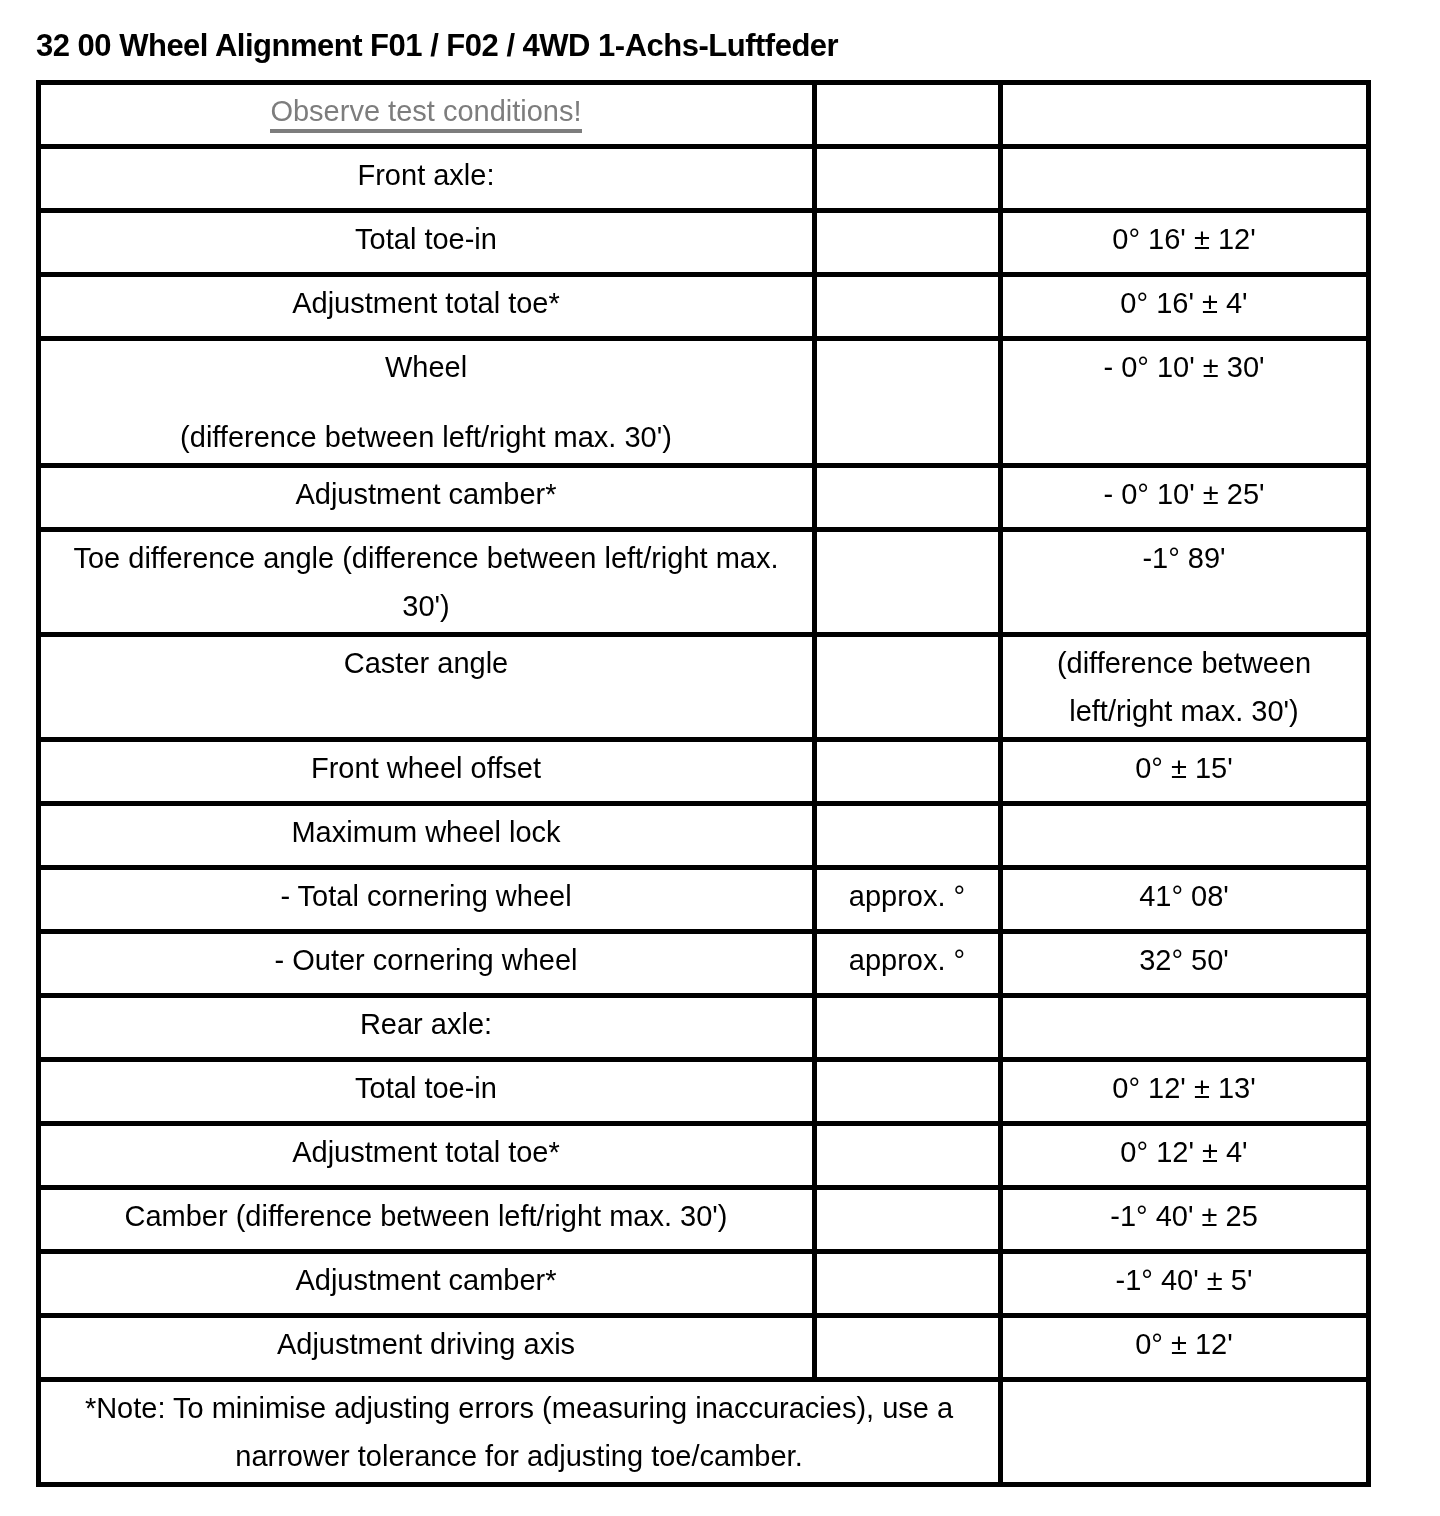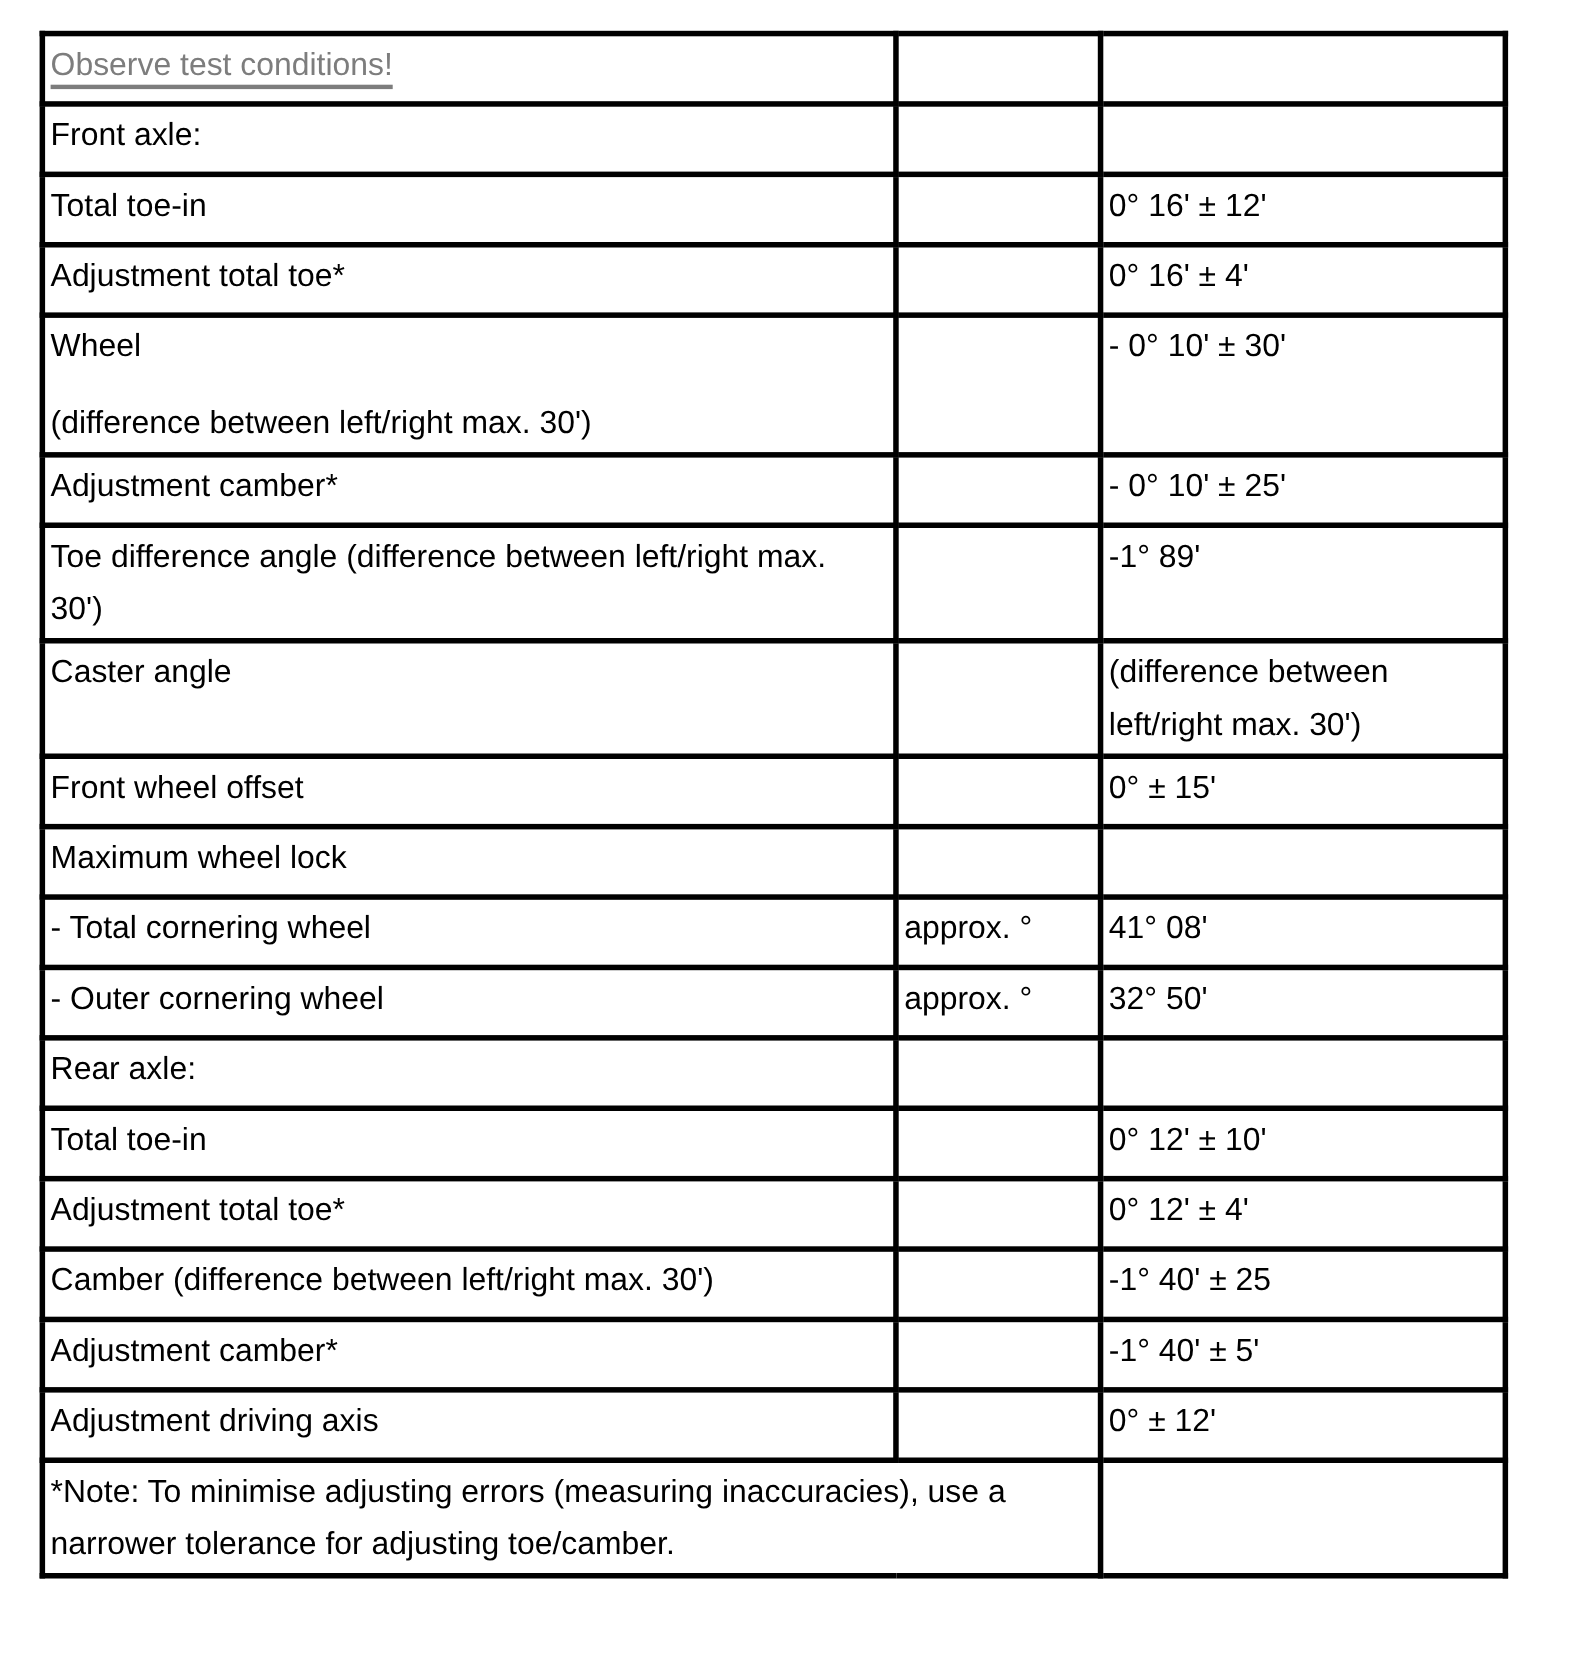--- a/index.html
+++ b/index.html
@@ -31,35 +31,37 @@
   }
   table.spec-table td {
     border: 5px solid #000000;
     vertical-align: top;
     padding: 2px 6px 2px 5px;
     font-size: 29px;
     line-height: 48px;
     height: 55px;
     overflow: hidden;
     word-wrap: break-word;
+    text-align: center;
   }
   .label-block + .label-block {
     margin-top: 22px;
   }
   
   .observe-text {
     color: #7d7d7d;
     border-bottom: 4px solid #7d7d7d;
     padding-bottom: 2px;
   }
 </style>
 </head>
 <body>
 
 <div class="page">
+  <h1 class="doc-title">32 00 Wheel Alignment F01 / F02 / 4WD 1-Achs-Luftfeder</h1>
 
   <table class="spec-table">
     <colgroup>
       <col style="width:776px">
       <col style="width:186px">
       <col style="width:368px">
     </colgroup>
     <tbody id="spec-rows">
         <tr>
           <td>
@@ -151,21 +153,21 @@
             <div class="label-block">Rear axle:</div>
           </td>
           <td></td>
           <td></td>
         </tr>
         <tr>
           <td>
             <div class="label-block">Total toe-in</div>
           </td>
           <td></td>
-          <td>0° 12' ± 10'</td>
+          <td>0° 12' ± 13'</td>
         </tr>
         <tr>
           <td>
             <div class="label-block">Adjustment total toe*</div>
           </td>
           <td></td>
           <td>0° 12' ± 4'</td>
         </tr>
         <tr>
           <td>

